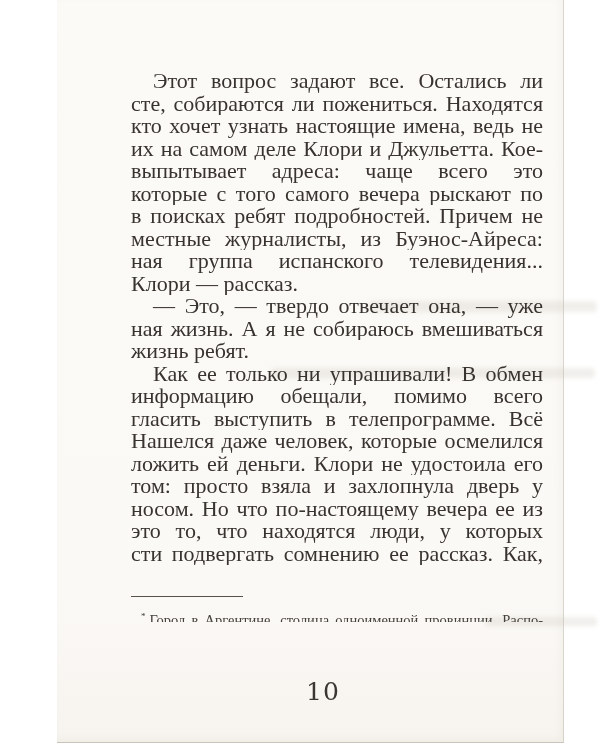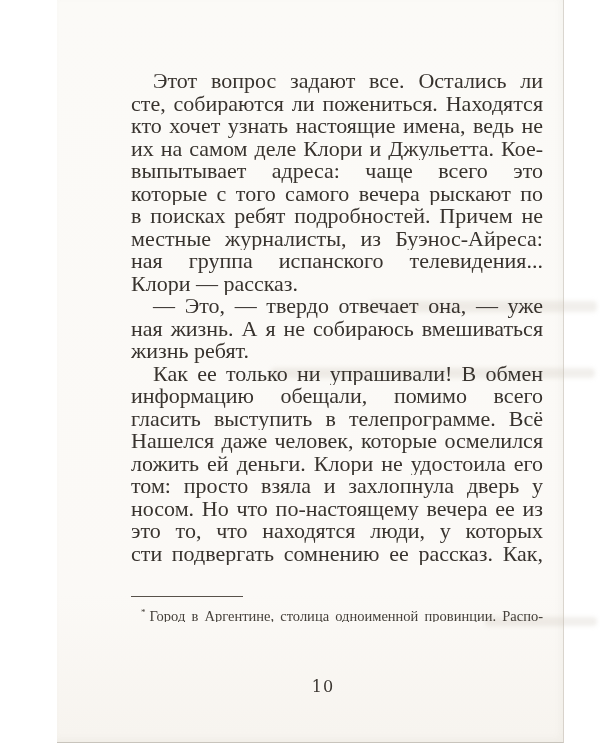--- a/index.html
+++ b/index.html
@@ -72,21 +72,21 @@
   .footnote {
     position: absolute;
     left: 131px;
     top: 602px;
     width: 412px;
     color: #45403a;
     font-size: 14.5px;
   }
   .fn-line {
     height: 20px;
-    line-height: 20px;
+    line-height: 28px;
     text-align: justify;
     text-align-last: justify;
     overflow: hidden;
   }
   .fn-line.first { text-indent: 10px; }
   .fn-line.last  { text-align-last: left; }
   .fn-marker {
     font-size: 9px;
     vertical-align: 6px;
     margin-right: 4px;
@@ -94,21 +94,21 @@
   }
 
   
   .page-number {
     position: absolute;
     left: 116px;
     top: 677px;
     width: 414px;
     text-align: center;
     font-family: "DejaVu Serif", serif;
-    font-size: 16px;
+    font-size: 25px;
     letter-spacing: 1px;
     color: #3b3631;
   }
 </style>
 </head>
 <body>
 
 <div class="canvas">
 
   <div class="page">

